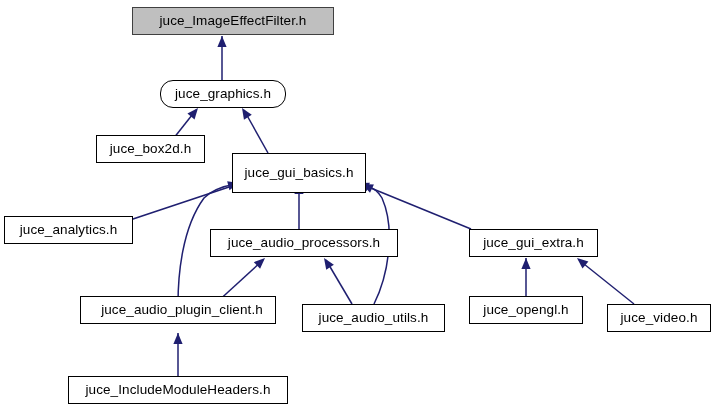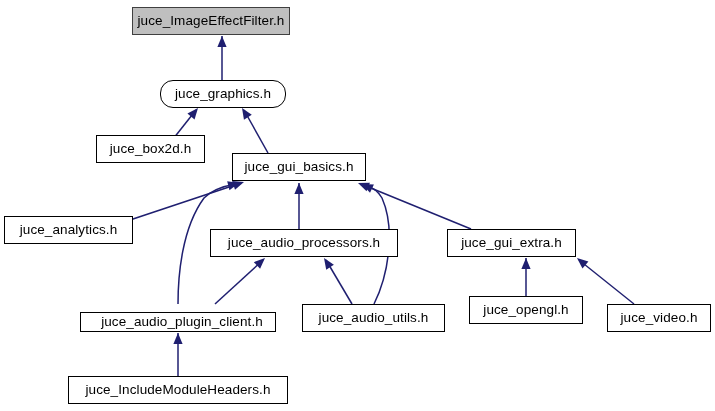--- a/index.html
+++ b/index.html
@@ -81,42 +81,42 @@
         <path d="M 526,304 L 526,258" fill="none" stroke="#1f1f70" stroke-width="1.5"></path>
         <polygon points="526,258 530.6,269 521.4,269" fill="#1f1f70"></polygon>
         <path d="M 634,304 L 579,260" fill="none" stroke="#1f1f70" stroke-width="1.5"></path>
         <polygon points="577,258 588.3914577462054,261.520609381402 582.494073381987,268.58183148955516" fill="#1f1f70"></polygon>
         <path d="M 178,376 L 178,333" fill="none" stroke="#1f1f70" stroke-width="1.5"></path>
         <polygon points="178,333 182.6,344 173.4,344" fill="#1f1f70"></polygon>
       </g>
   </svg>
 
   <div id="nodes-layer">
-      <div class="node-box root" style="left: 132px; top: 7px; width: 158px; height: 28px;">
+      <div class="node-box root" style="left: 132px; top: 7px; width: 202px; height: 28px;">
         <span class="node-label">juce_ImageEffectFilter.h</span>
       </div>
       <div class="node-box" style="left: 160px; top: 80px; width: 126px; height: 28px; border-radius: 13px;">
         <span class="node-label">juce_graphics.h</span>
       </div>
       <div class="node-box" style="left: 96px; top: 135px; width: 109px; height: 28px;">
         <span class="node-label">juce_box2d.h</span>
       </div>
-      <div class="node-box" style="left: 232px; top: 153px; width: 134px; height: 28px;">
+      <div class="node-box" style="left: 232px; top: 153px; width: 134px; height: 40px;">
         <span class="node-label">juce_gui_basics.h</span>
       </div>
       <div class="node-box" style="left: 4px; top: 216px; width: 129px; height: 28px;">
         <span class="node-label">juce_analytics.h</span>
       </div>
       <div class="node-box" style="left: 210px; top: 229px; width: 188px; height: 28px;">
         <span class="node-label">juce_audio_processors.h</span>
       </div>
-      <div class="node-box" style="left: 447px; top: 229px; width: 129px; height: 28px;">
+      <div class="node-box" style="left: 469px; top: 229px; width: 129px; height: 28px;">
         <span class="node-label">juce_gui_extra.h</span>
       </div>
-      <div class="node-box" style="left: 80px; top: 312px; width: 196px; height: 20px; padding-left: 8px;">
+      <div class="node-box" style="left: 80px; top: 296px; width: 196px; height: 28px; padding-left: 8px;">
         <span class="node-label">juce_audio_plugin_client.h</span>
       </div>
       <div class="node-box" style="left: 302px; top: 304px; width: 143px; height: 28px;">
         <span class="node-label">juce_audio_utils.h</span>
       </div>
       <div class="node-box" style="left: 469px; top: 296px; width: 114px; height: 28px;">
         <span class="node-label">juce_opengl.h</span>
       </div>
       <div class="node-box" style="left: 607px; top: 304px; width: 104px; height: 28px; text-align: right;">
         <span class="node-label">juce_video.h</span>

